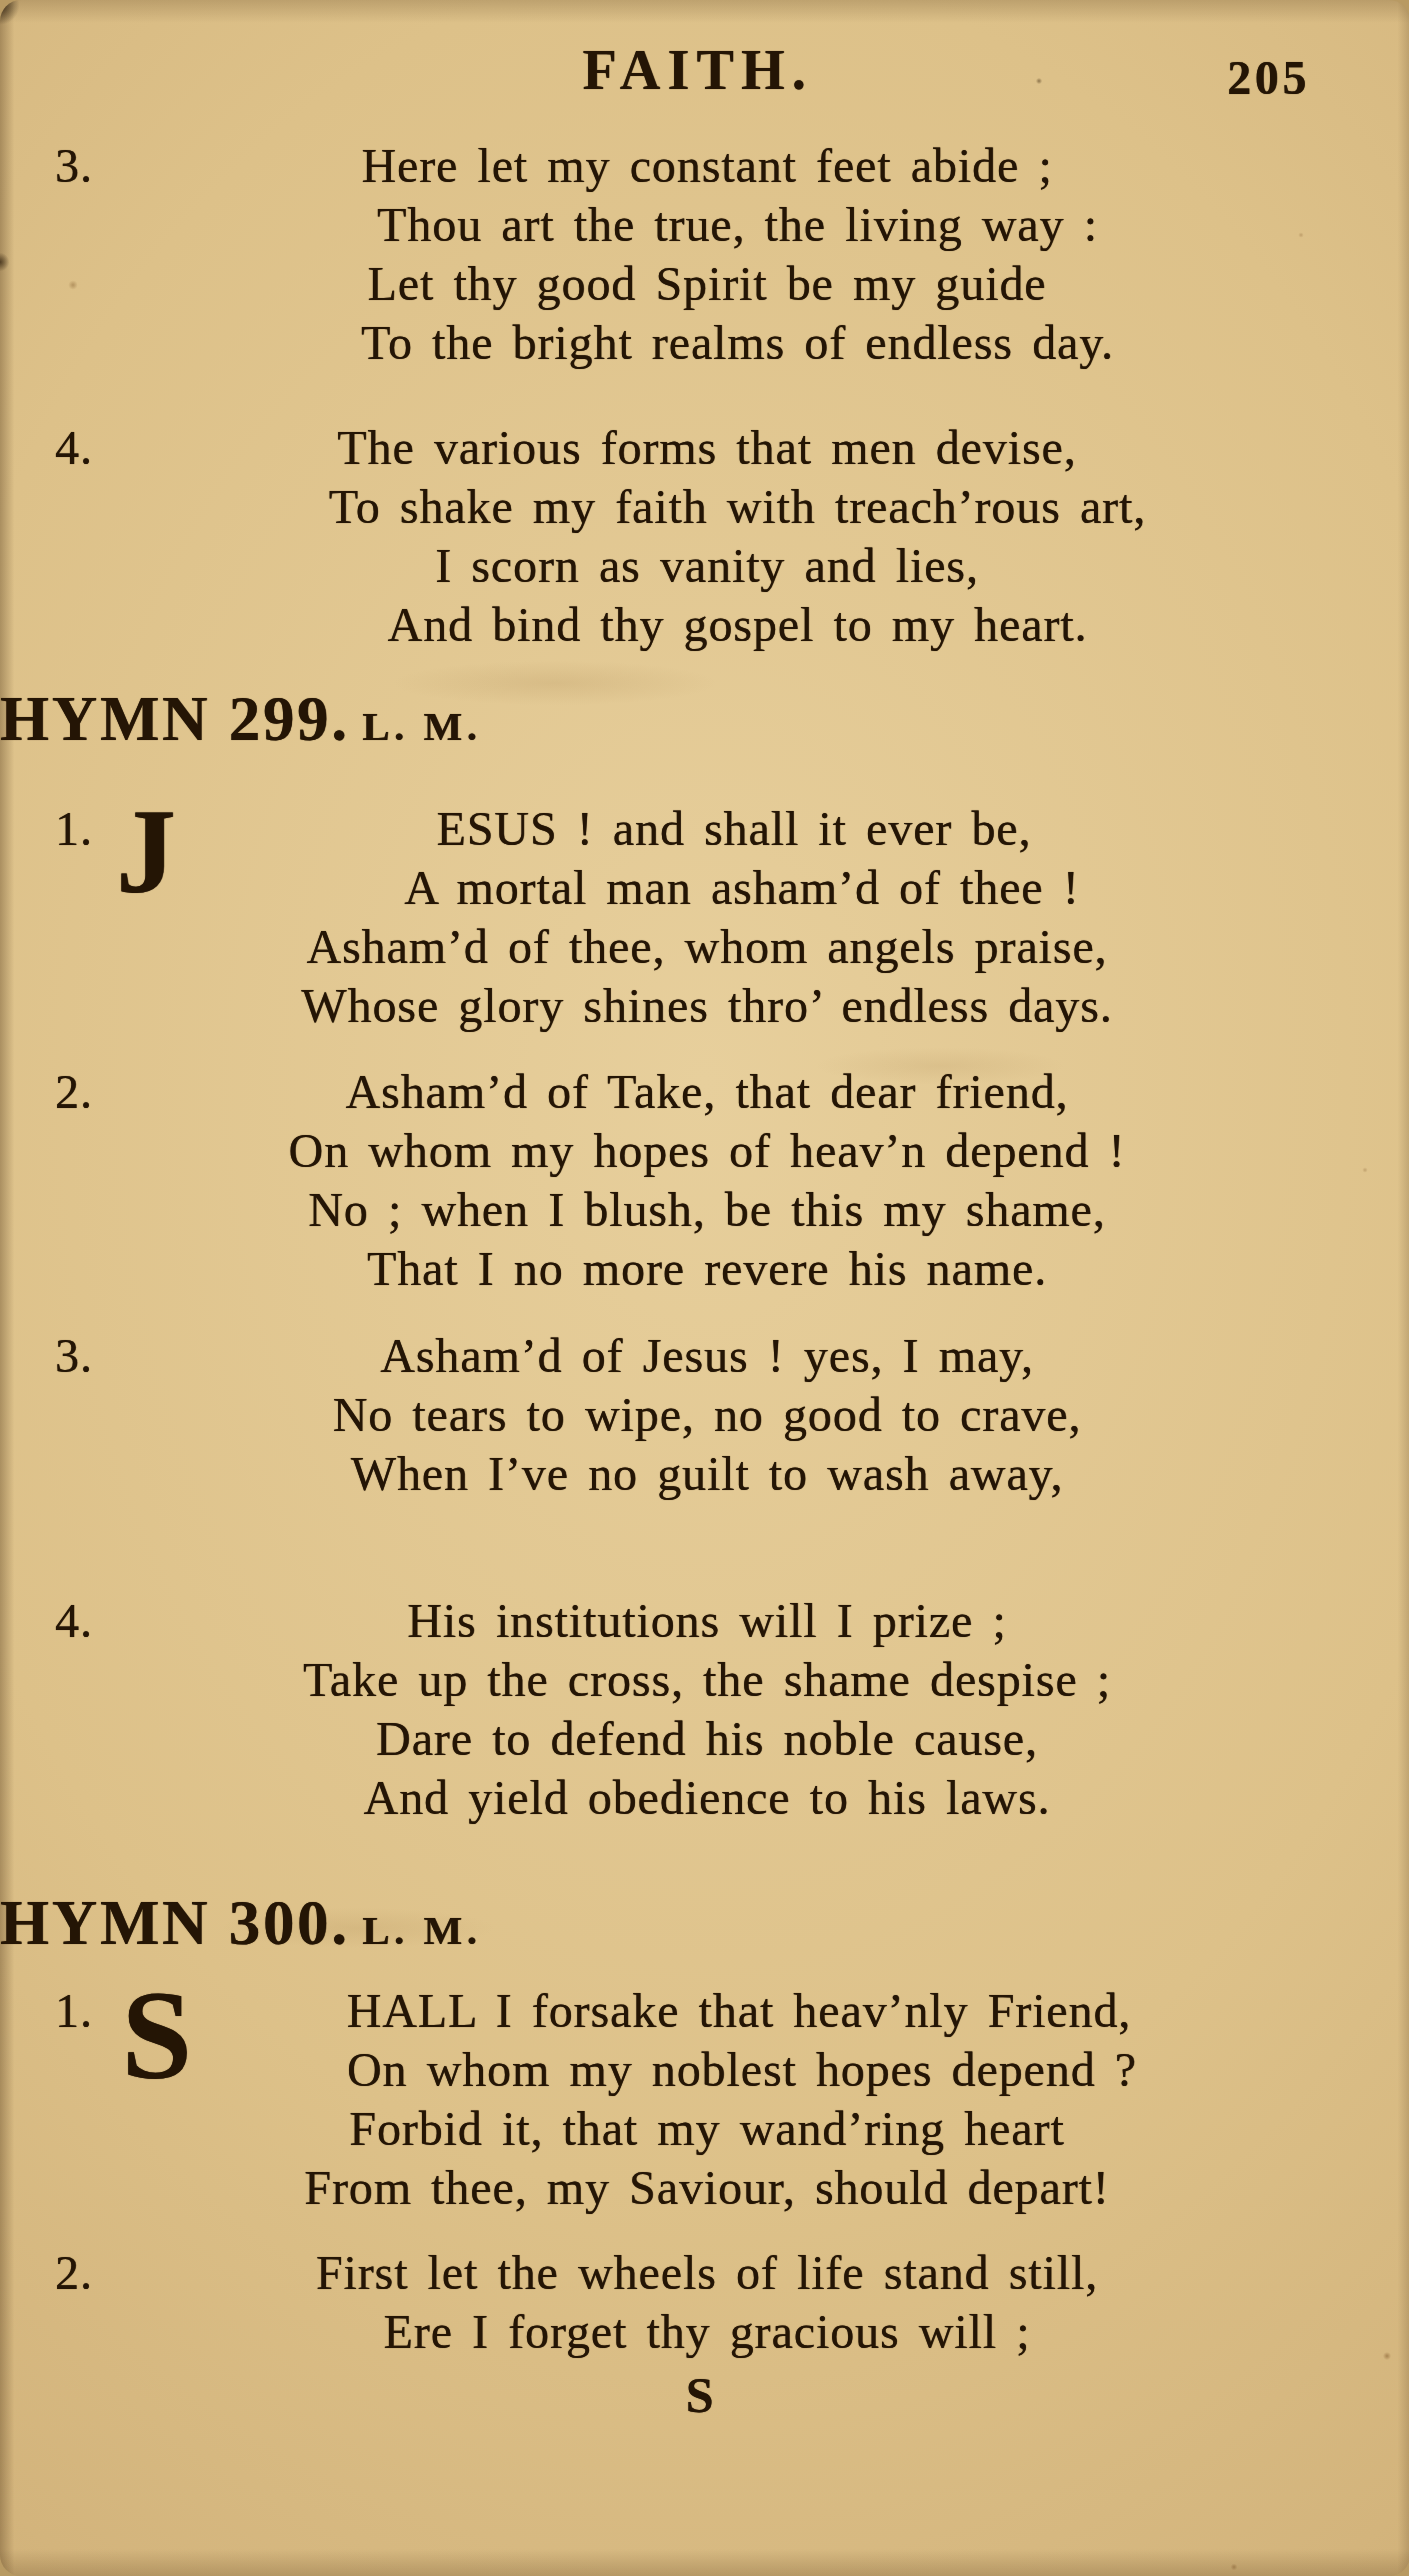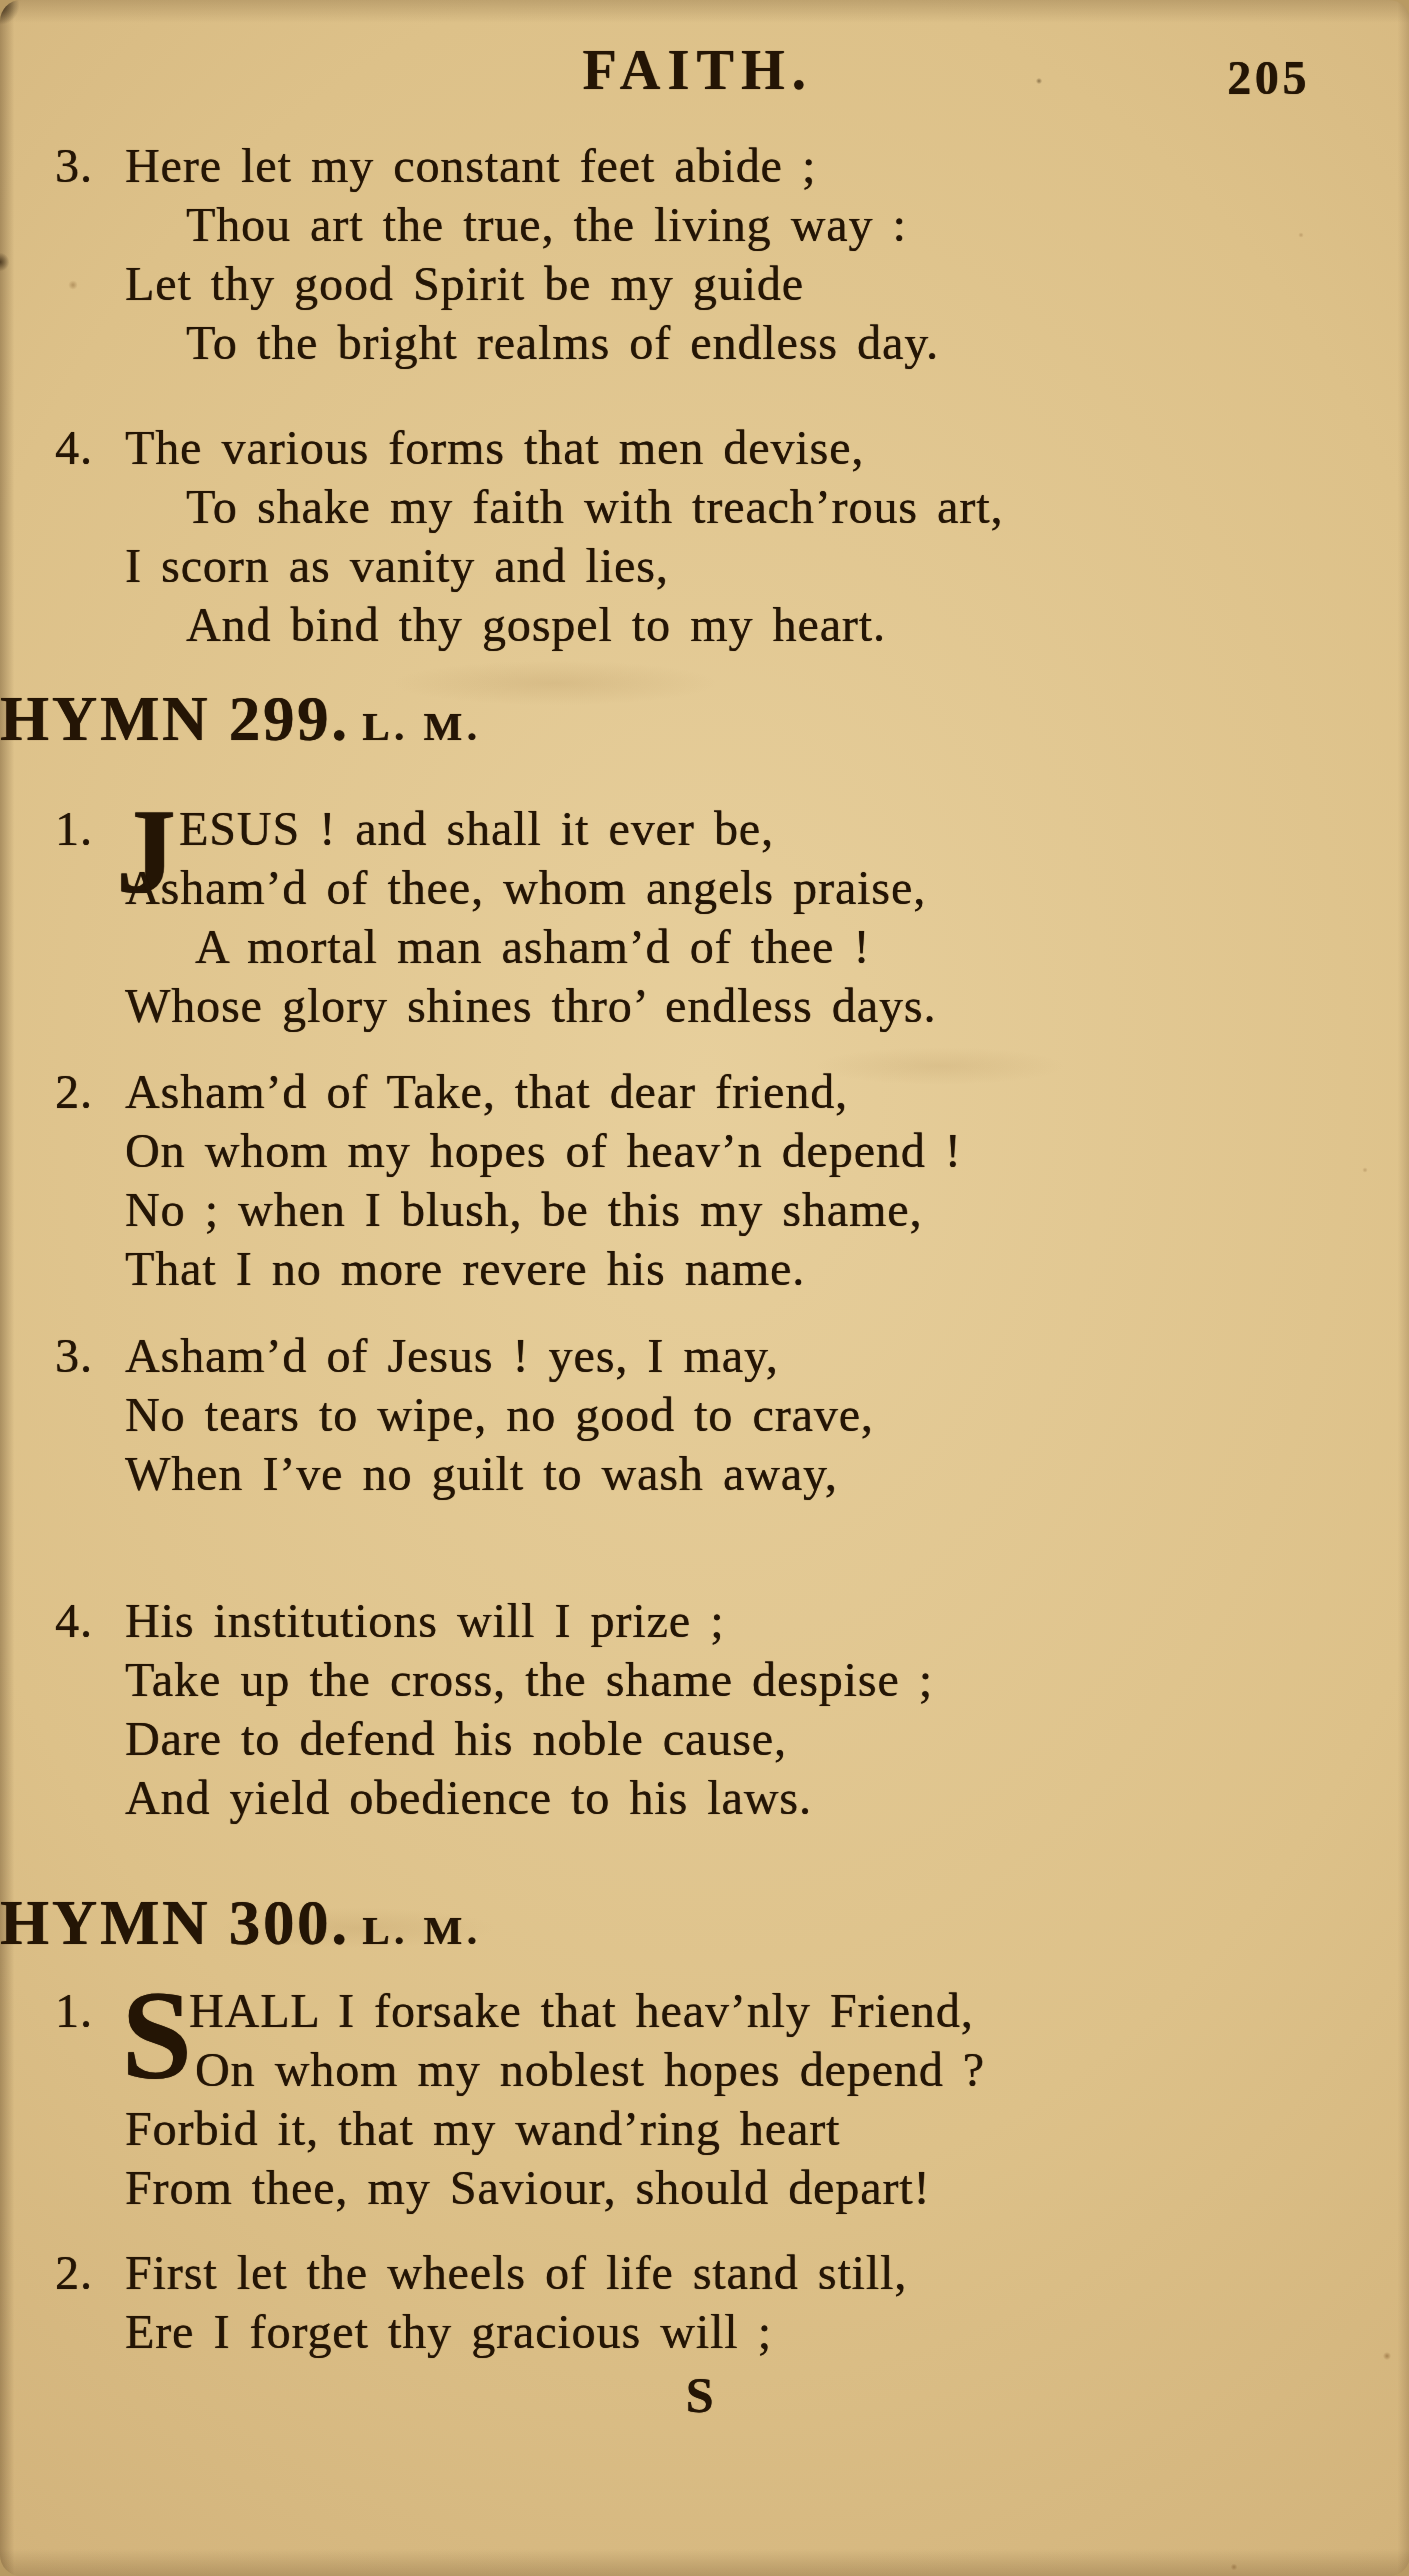--- a/index.html
+++ b/index.html
@@ -21,21 +21,21 @@
       radial-gradient(ellipse 179px 27px at 940px 1066px,rgba(150,112,58,.12), rgba(150,112,58,0) 70%),
       radial-gradient(circle 27px at 0px 5.4px,    rgba(40,28,12,.85), rgba(40,28,12,0) 72%),
       radial-gradient(circle 12.5px at 0px 262px,  rgba(50,34,14,.75), rgba(50,34,14,0) 75%),
       linear-gradient(90deg,  rgba(86,60,28,.38) 0px, rgba(86,60,28,0) 14.3px),
       linear-gradient(270deg, rgba(86,60,28,.22) 0px, rgba(86,60,28,0) 12.5px),
       linear-gradient(180deg, rgba(96,68,32,.25) 0px, rgba(96,68,32,0) 23px),
       linear-gradient(0deg,   rgba(96,68,32,.28) 0px, rgba(96,68,32,0) 27px),
       radial-gradient(ellipse 120% 90% at 50% 42%, #e7cf9c 0%, #ddc189 48%, #d3b47c 74%, #c2a269 100%);
     border-radius: 21px;
   }
-  .ink { text-shadow: 0 0 0.9px rgba(38,22,5,.75), 0.4px 0.4px 0.4px rgba(38,22,5,.45); }
+  .ink { text-shadow: 0 0 0.9px rgba(38,22,5,.75), 0.4px 0.4px 0.4px rgba(38,22,5,.45); text-align: center; }
 
   .running-title {
     position:absolute; top:38px; left:0; width:100%;
     text-align:center;
     font-size:56px; font-weight:bold; letter-spacing:7.2px;
     transform:translateX(-7.2px);
   }
   .page-number {
     position:absolute; top:50px; right:100px;
     font-size:48px; font-weight:bold; letter-spacing:3.6px;
@@ -94,22 +94,22 @@
     <div class="line"><span>I scorn as vanity and lies,</span></div>
     <div class="line ind"><span>And bind thy gospel to my heart.</span></div>
   </div>
 
   <div class="hymn-heading ink" style="top:679px">
     <span class="hnum">HYMN 299.</span><span class="meter">L. M.</span>
   </div>
 
   <div class="stanza ink" style="top:799px">
     <div class="line dc1"><span class="num">1.</span><span class="dropcap">J</span><span>ESUS ! and shall it ever be,</span></div>
+    <div class="line dc2"><span>A mortal man asham’d of thee !</span></div>
     <div class="line"><span>Asham’d of thee, whom angels praise,</span></div>
-    <div class="line dc2"><span>A mortal man asham’d of thee !</span></div>
     <div class="line"><span>Whose glory shines thro’ endless days.</span></div>
   </div>
 
   <div class="stanza ink" style="top:1062px">
     <div class="line"><span class="num">2.</span><span>Asham’d of Take, that dear friend,</span></div>
     <div class="line"><span>On whom my hopes of heav’n depend !</span></div>
     <div class="line"><span>No ; when I blush, be this my shame,</span></div>
     <div class="line"><span>That I no more revere his name.</span></div>
   </div>
 

